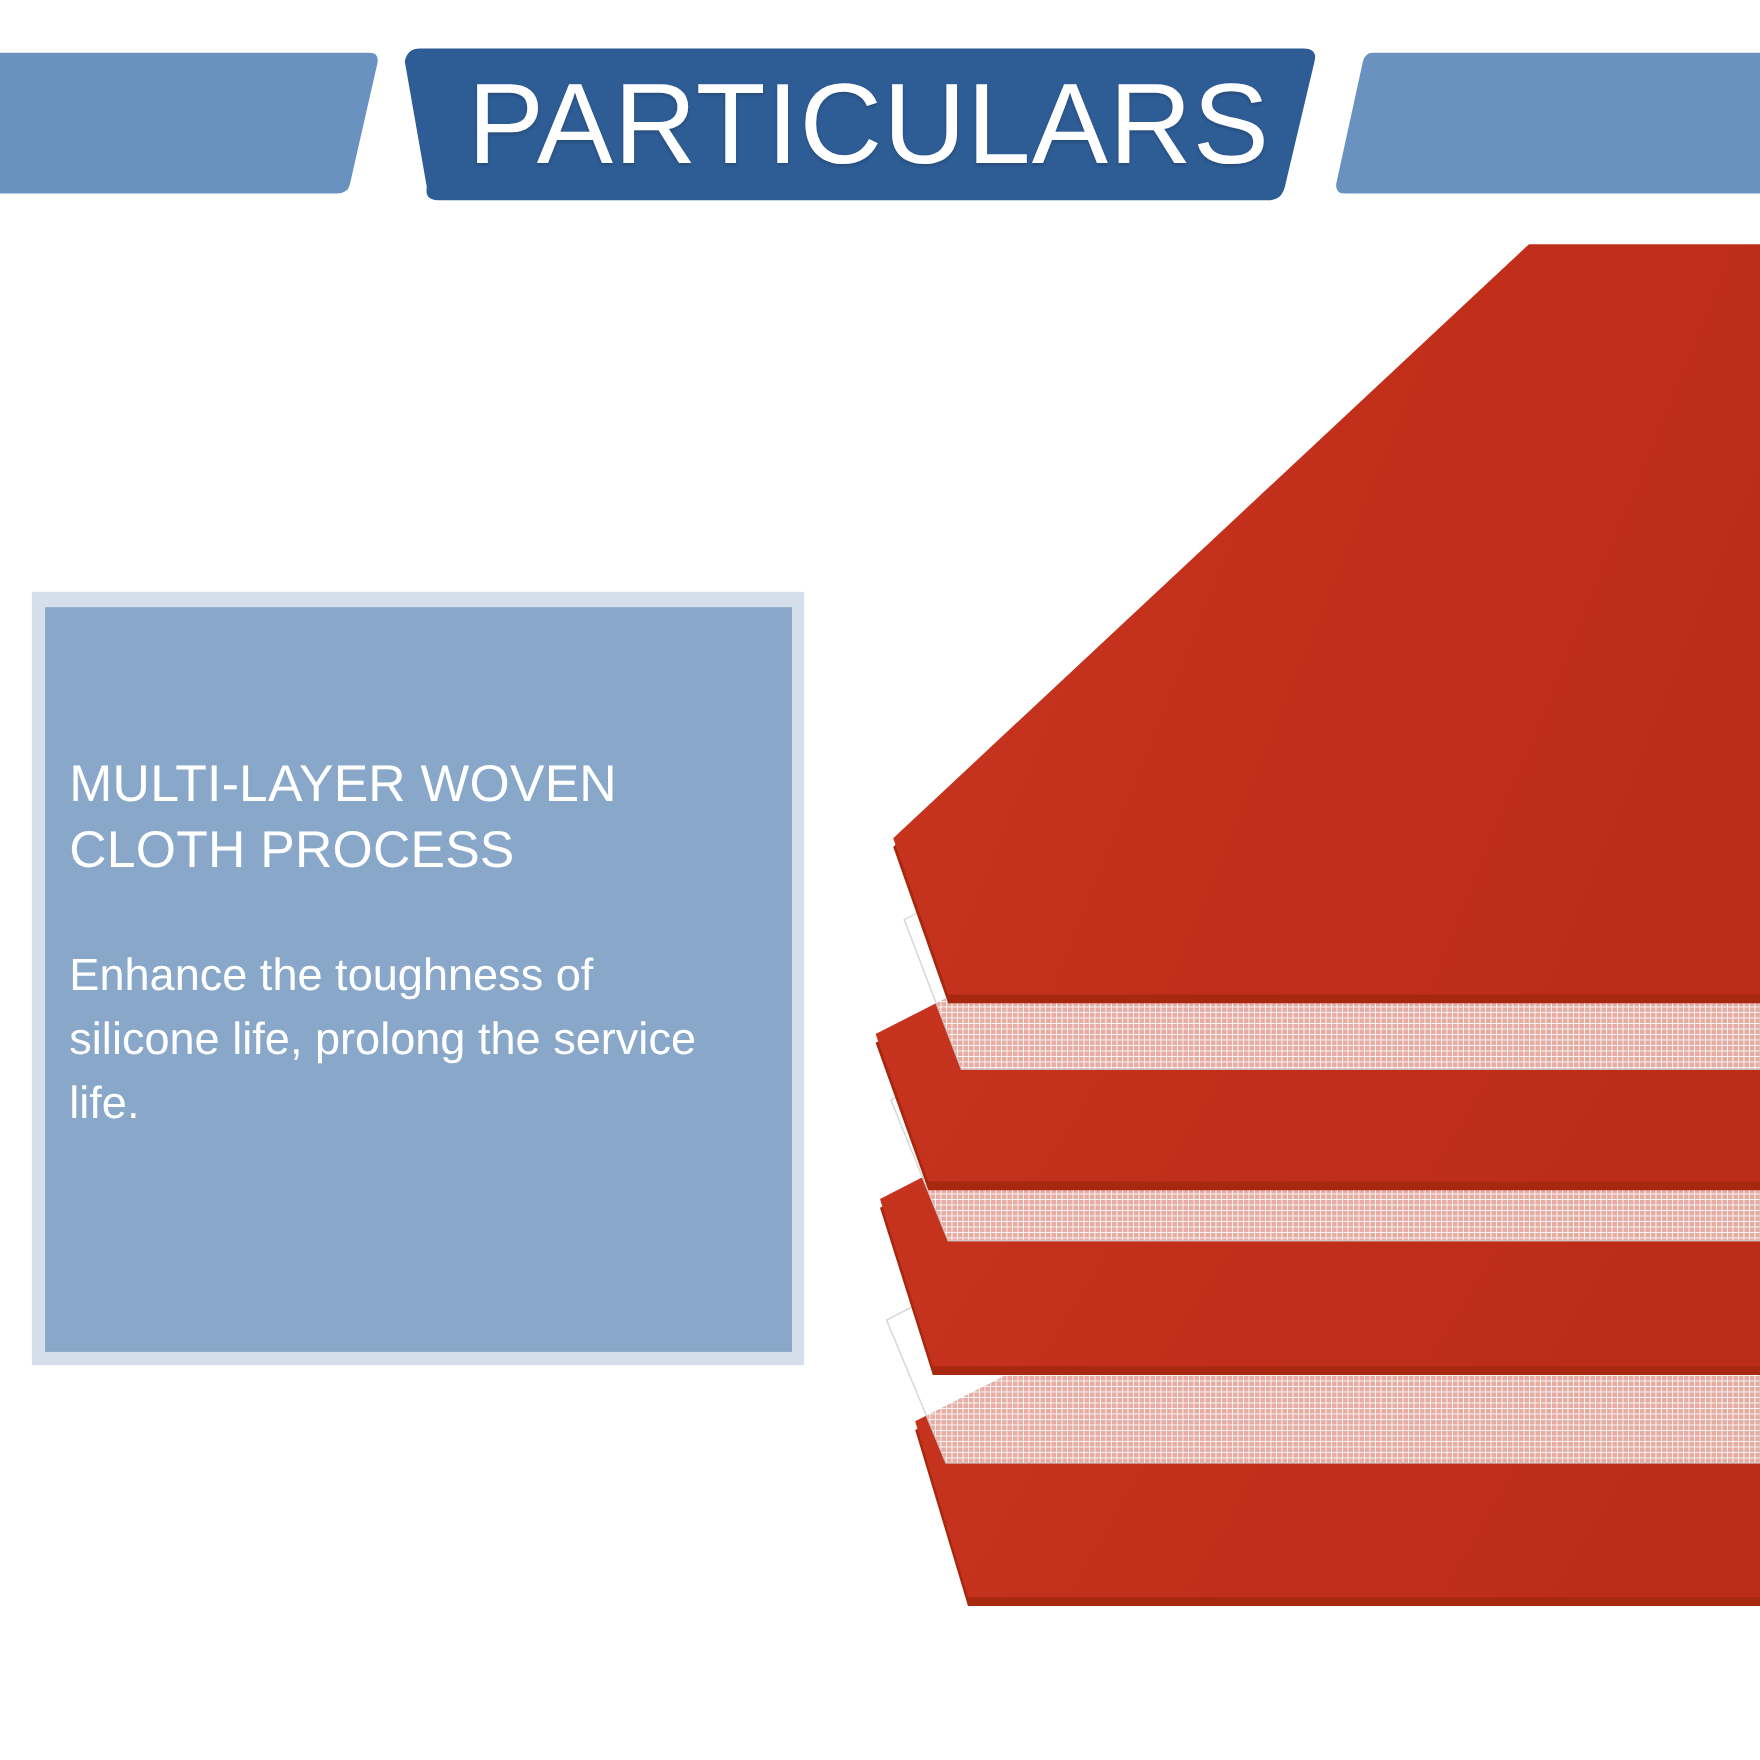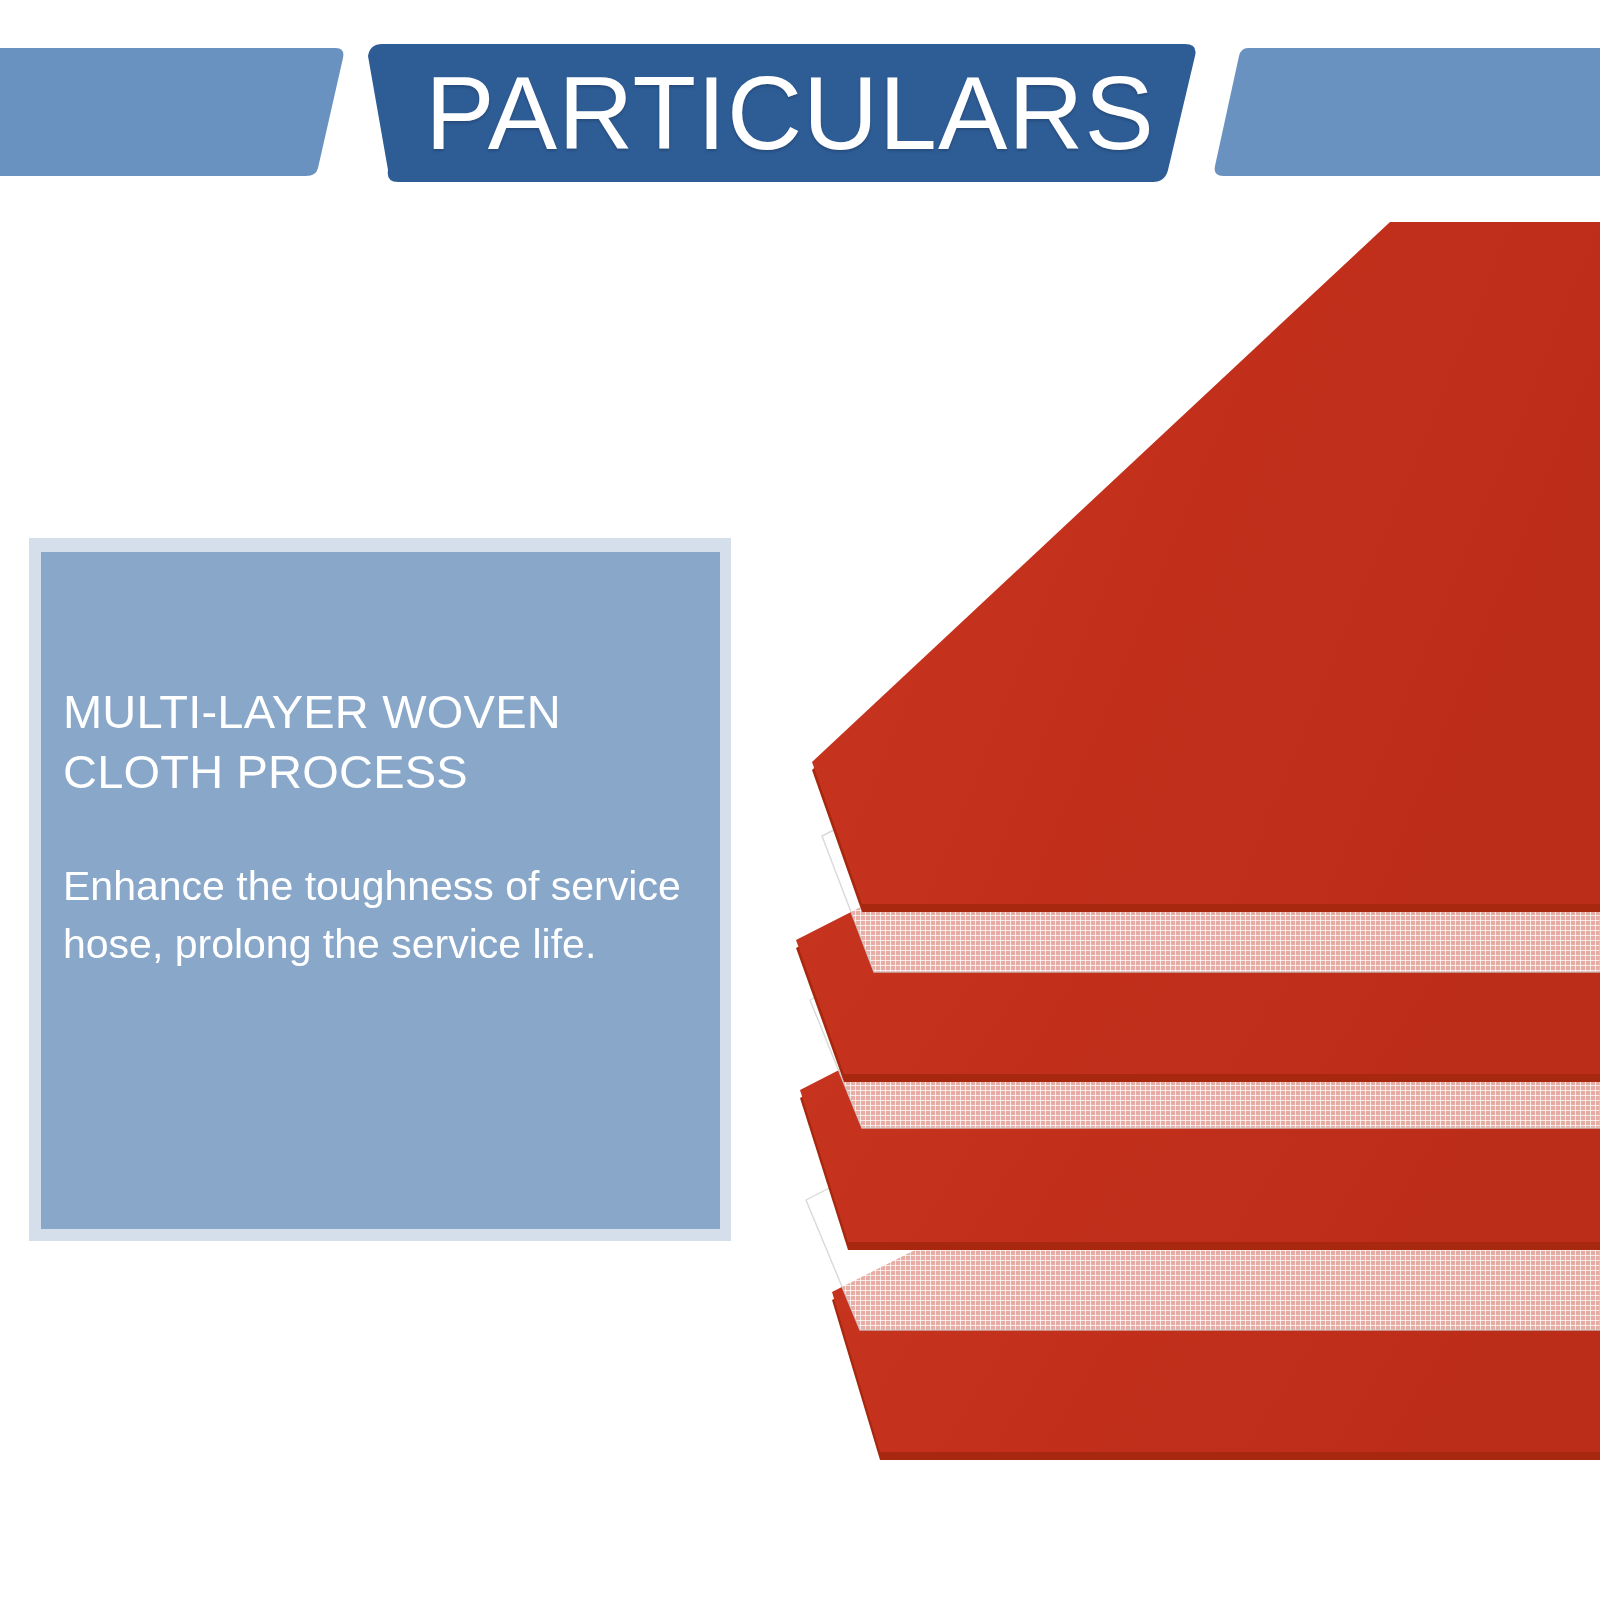--- a/index.html
+++ b/index.html
@@ -175,16 +175,16 @@
         <path d="M812,770 L1390,230 L1600,230 L1600,912 L862,912 Z" fill="#a8280f"></path>
         <path d="M812,762 L1390,222 L1600,222 L1600,904 L862,904 Z" fill="url(#siliconeSheen)"></path>
       </g>
     </svg>
   </div>
 
   <div id="info-card-shadow"></div>
   <div id="info-card"></div>
   <div id="info-card-inner">
     <div id="card-heading">MULTI-LAYER WOVEN CLOTH PROCESS</div>
-    <div id="card-body">Enhance the toughness of service hose, prolong the service life.</div>
+    <div id="card-body">Enhance the toughness of silicone life, prolong the service life.</div>
   </div>
 
 </div>
 
 </body></html>

